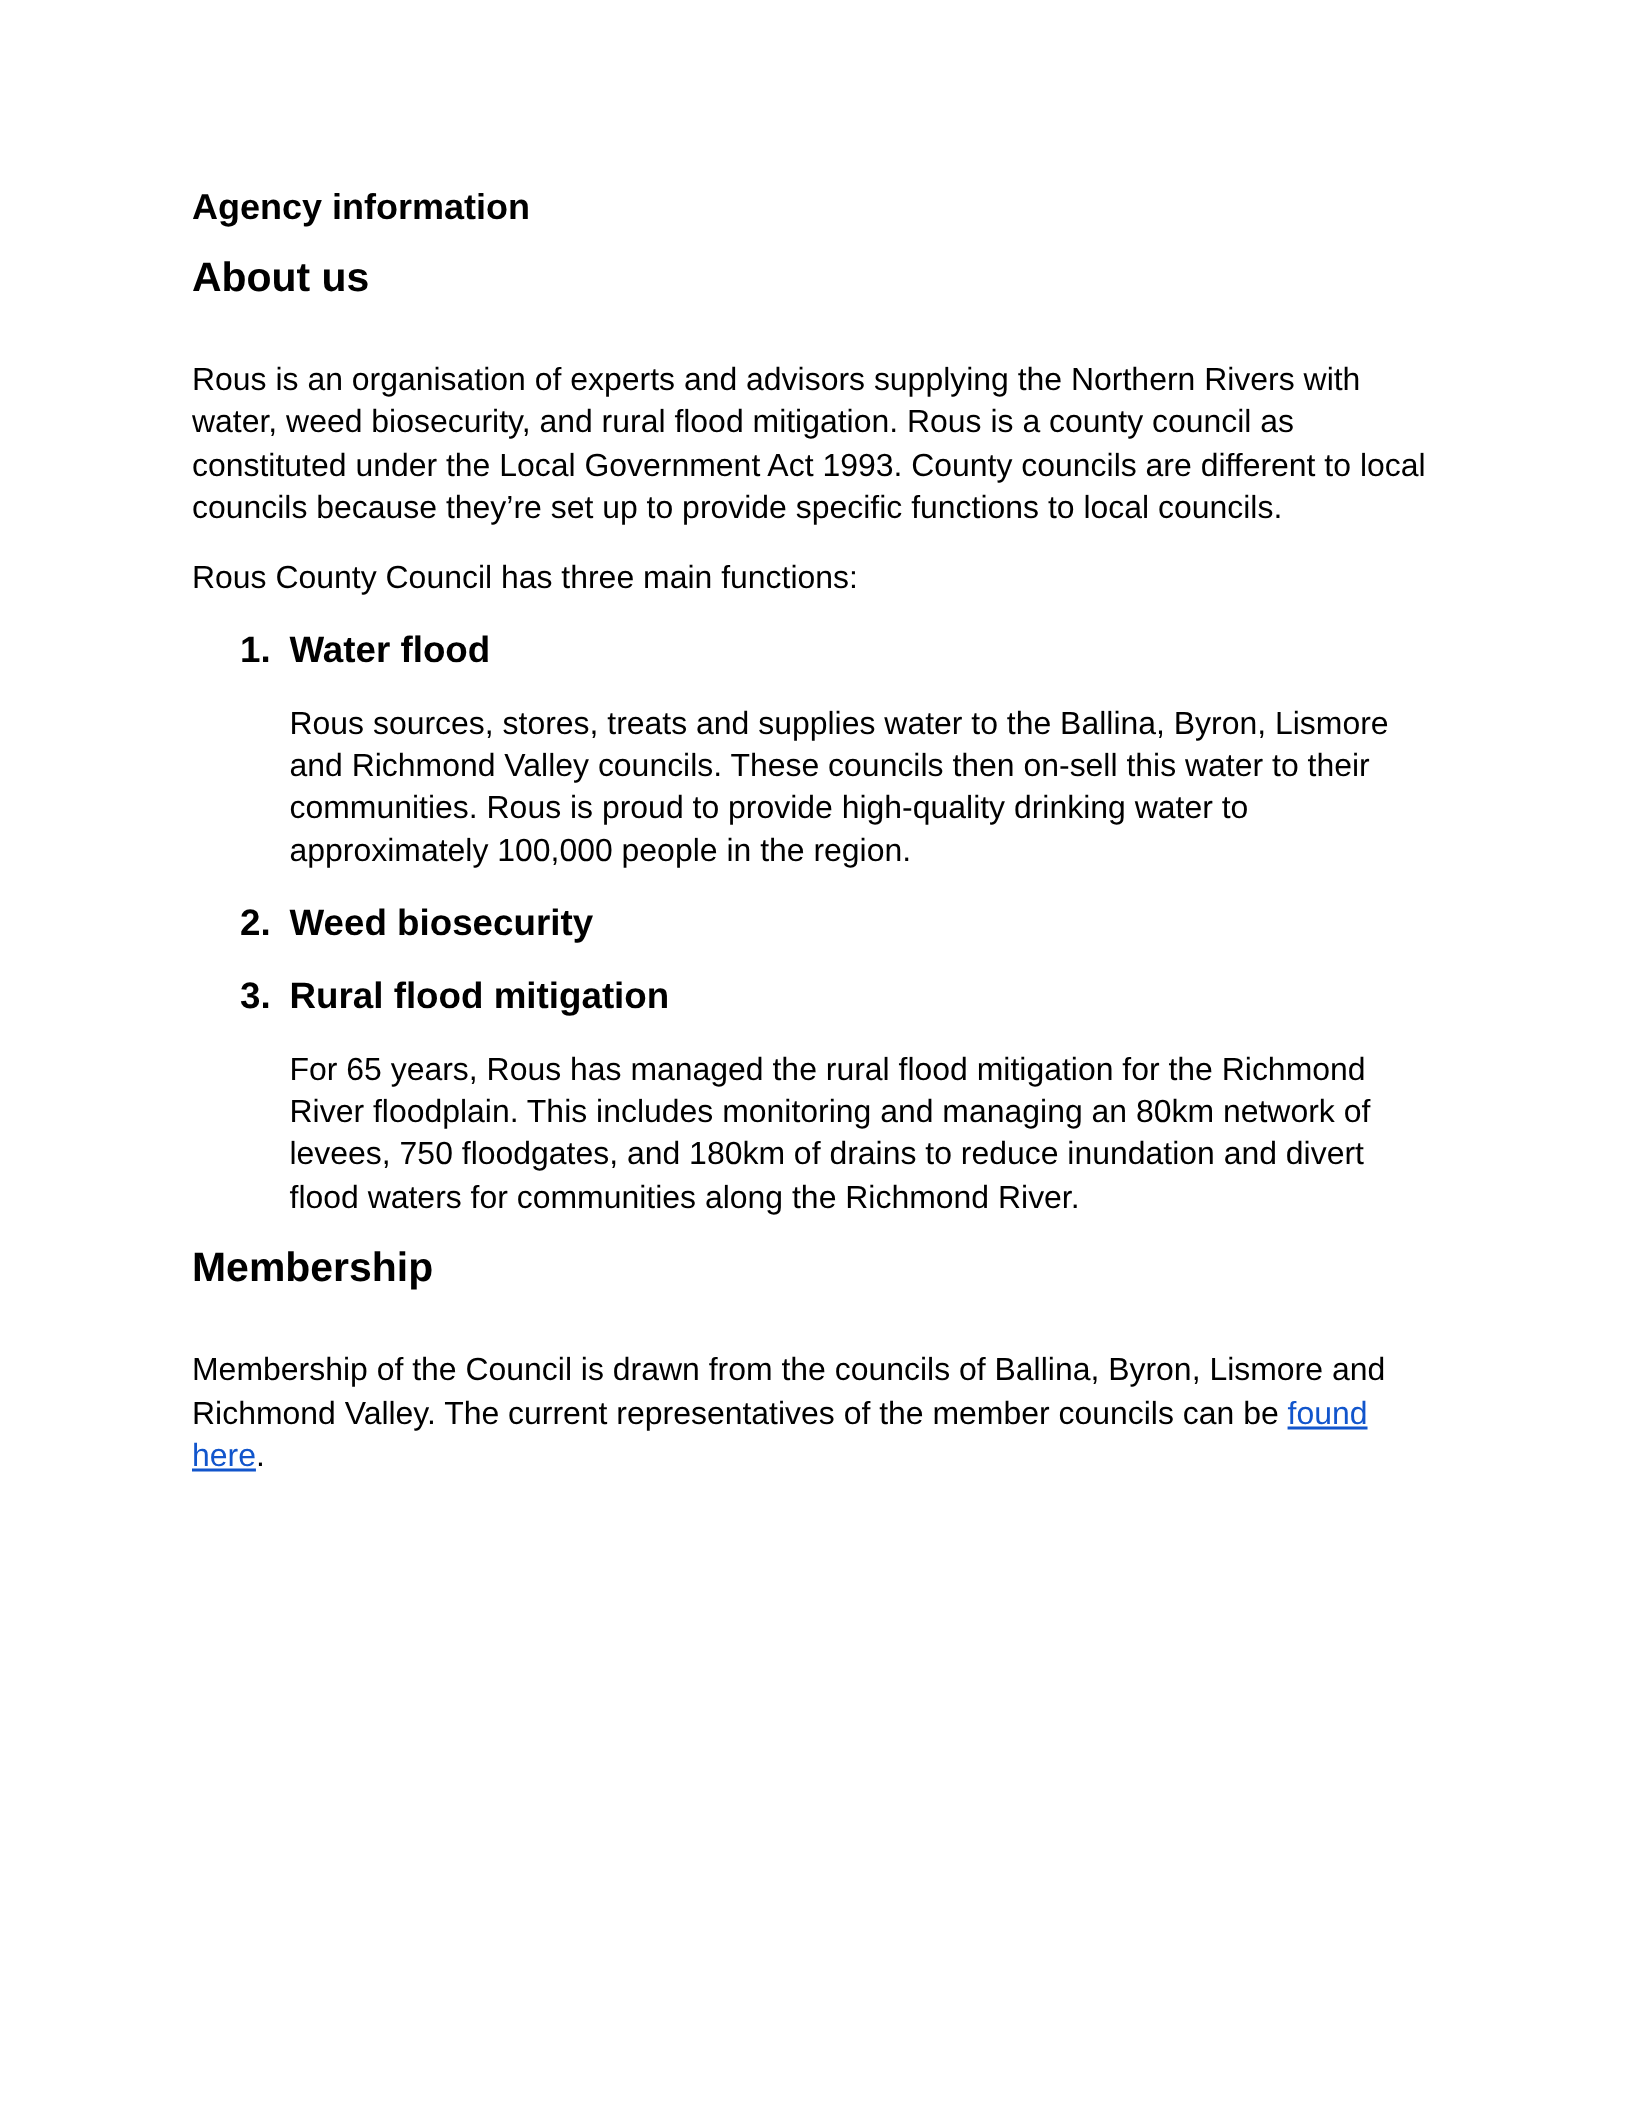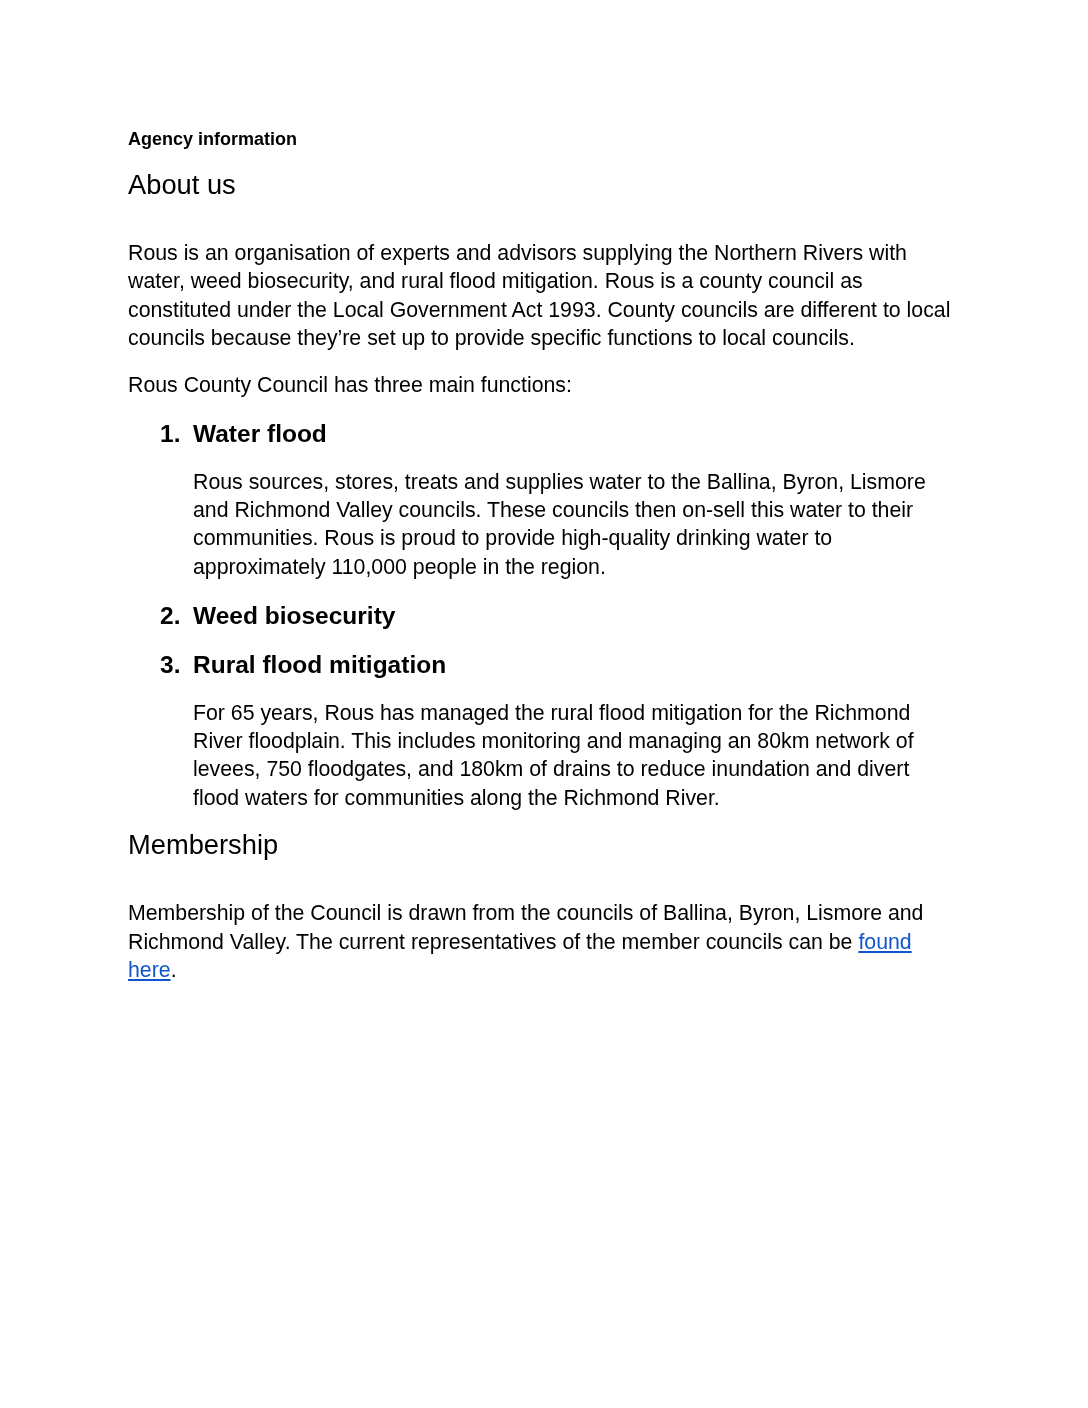--- a/index.html
+++ b/index.html
@@ -16,29 +16,29 @@
     overflow: hidden;
   }
   .page {
     box-sizing: border-box;
     width: 1088px;
     height: 1408px;
     padding: 126px 128px 0 128px;
     background: var(--color-background, #ffffff);
   }
   .kicker {
-    font-size: 18px;
+    font-size: 24px;
     line-height: 26px;
     font-weight: 700;
     margin: 0;
   }
   .h1 {
     font-size: 27.3px;
     line-height: 35px;
-    font-weight: 400;
+    font-weight: 700;
     margin: 15px 0 0 0;
   }
   .para {
     font-size: 21.3px;
     line-height: 28.4px;
     font-weight: 400;
     margin: 18.5px 0 0 0;
   }
   .para.after-h1 {
     margin-top: 37px;
@@ -87,21 +87,21 @@
 
   <p class="para">Rous County Council has three main functions:</p>
 
   <section class="functions">
 
     <div class="fn-item">
       <h2 class="fn-head">
         <span class="fn-num">1.</span>
         <span class="fn-title">Water flood</span>
       </h2>
-      <p class="fn-body">Rous sources, stores, treats and supplies water to the Ballina, Byron, Lismore and Richmond Valley councils. These councils then on-sell this water to their communities. Rous is proud to provide high-quality drinking water to approximately 110,000 people in the region.</p>
+      <p class="fn-body">Rous sources, stores, treats and supplies water to the Ballina, Byron, Lismore and Richmond Valley councils. These councils then on-sell this water to their communities. Rous is proud to provide high-quality drinking water to approximately 100,000 people in the region.</p>
     </div>
 
     <div class="fn-item">
       <h2 class="fn-head">
         <span class="fn-num">2.</span>
         <span class="fn-title">Weed biosecurity</span>
       </h2>
     </div>
 
     <div class="fn-item">

